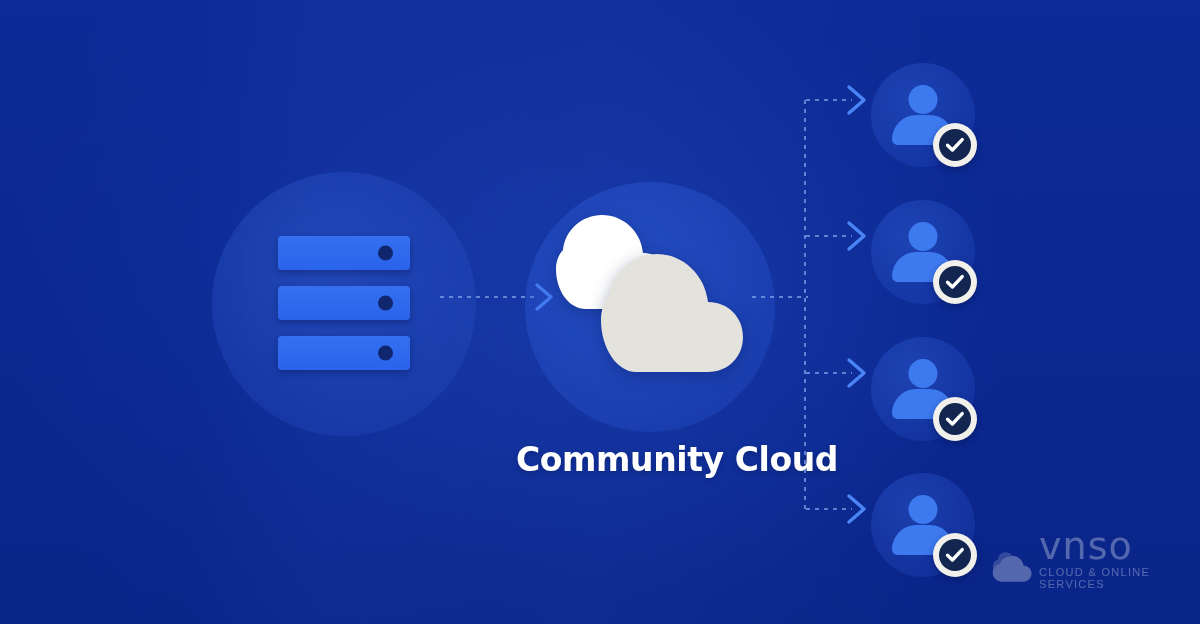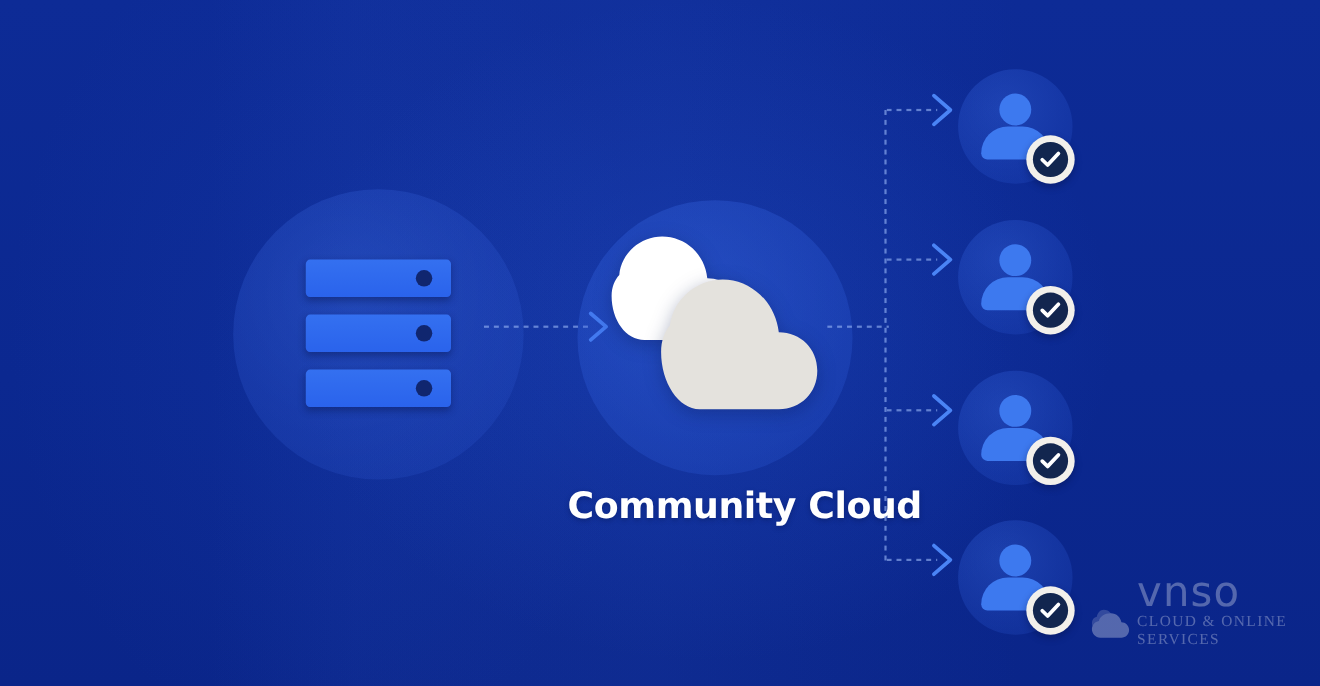--- a/index.html
+++ b/index.html
@@ -178,22 +178,22 @@
   .wm-name {
     color: #ffffff;
     font-family: "DejaVu Sans", sans-serif;
     font-size: 38px;
     font-weight: 400;
     line-height: 34px;
     letter-spacing: 1px;
   }
   .wm-sub {
     color: #ffffff;
-    font-family: Liberation Serif, serif;
-    font-size: 14px;
+    font-family: Liberation Sans, sans-serif;
+    font-size: 11px;
     letter-spacing: 1.3px;
     margin-top: 3px;
   }
 </style>
 </head>
 <body>
 
 <div id="stage">
 
   <div class="bg-glow"></div>

